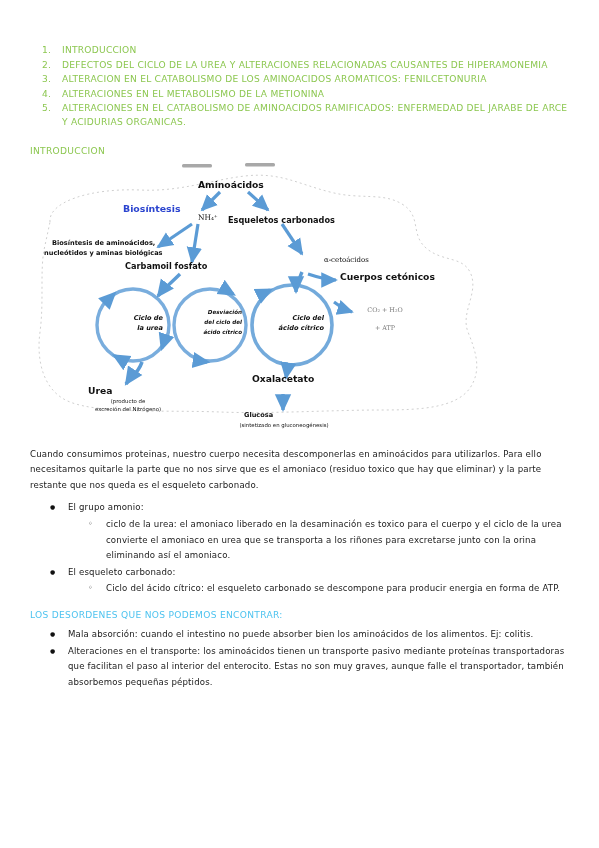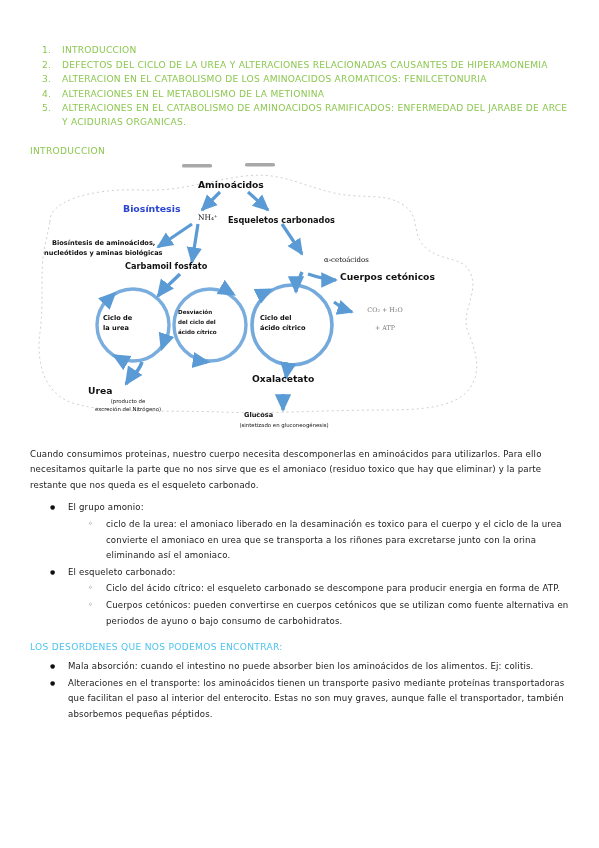--- a/index.html
+++ b/index.html
@@ -103,21 +103,21 @@
   }
   .lbl-lg{ font-size:9.2px; }
   .lbl-md{ font-size:8.2px; }
   .lbl-sm{ font-size:6.6px; font-weight:bold; }
   .lbl-xs{ font-size:5.6px; font-weight:bold; }
   .lbl-blue{ color:#2b44cf; font-size:9.4px; }
   .lbl-gray-serif{
     color:#7b7b7b;font-family:"DejaVu Serif",serif;font-size:6.4px;
     font-weight:normal;text-align:center;line-height:1.25;
   }
-  .cyc{ text-align:left; }
+  .cyc{ text-align:right; font-style:italic; }
   .sub{ font-weight:normal; font-size:5.4px; text-align:center; line-height:1.3; }
   .ctr{ text-align:left; }
 </style>
 </head>
 <body>
 
 <div class="page">
 
   <div class="title-block">
   </div>
@@ -239,21 +239,20 @@
     <div class="fig-label sub" style="left:186px;top:260px;width:136px;">(sintetizado en gluconeogénesis)</div>
   </div>
 
   <div class="body-text">Cuando consumimos proteinas, nuestro cuerpo necesita descomponerlas en aminoácidos para utilizarlos. Para ello necesitamos quitarle la parte que no nos sirve que es el amoniaco (residuo toxico que hay que eliminar) y la parte restante que nos queda es el esqueleto carbonado.</div>
 
   <div class="bullets">
     <div class="b1">El grupo amonio:</div>
     <div class="b2">ciclo de la urea: el amoniaco liberado en la desaminación es toxico para el cuerpo y el ciclo de la urea convierte el amoniaco en urea que se transporta a los riñones para excretarse junto con la orina eliminando así el amoniaco.</div>
     <div class="b1">El esqueleto carbonado:</div>
     <div class="b2">Ciclo del ácido cítrico: el esqueleto carbonado se descompone para producir energia en forma de ATP.</div>
-    <div class="b2">Cuerpos cetónicos: pueden convertirse en cuerpos cetónicos que se utilizan como fuente alternativa en periodos de ayuno o bajo consumo de carbohidratos.</div>
   </div>
 
   <div class="h-cyan">LOS DESORDENES QUE NOS PODEMOS ENCONTRAR:</div>
 
   <div class="bullets">
     <div class="b1">Mala absorción: cuando el intestino no puede absorber bien los aminoácidos de los alimentos. Ej: colitis.</div>
     <div class="b1">Alteraciones en el transporte: los aminoácidos tienen un transporte pasivo mediante proteínas transportadoras que facilitan el paso al interior del enterocito. Estas no son muy graves, aunque falle el transportador, también absorbemos pequeñas péptidos.</div>
   </div>
 
 </div>

